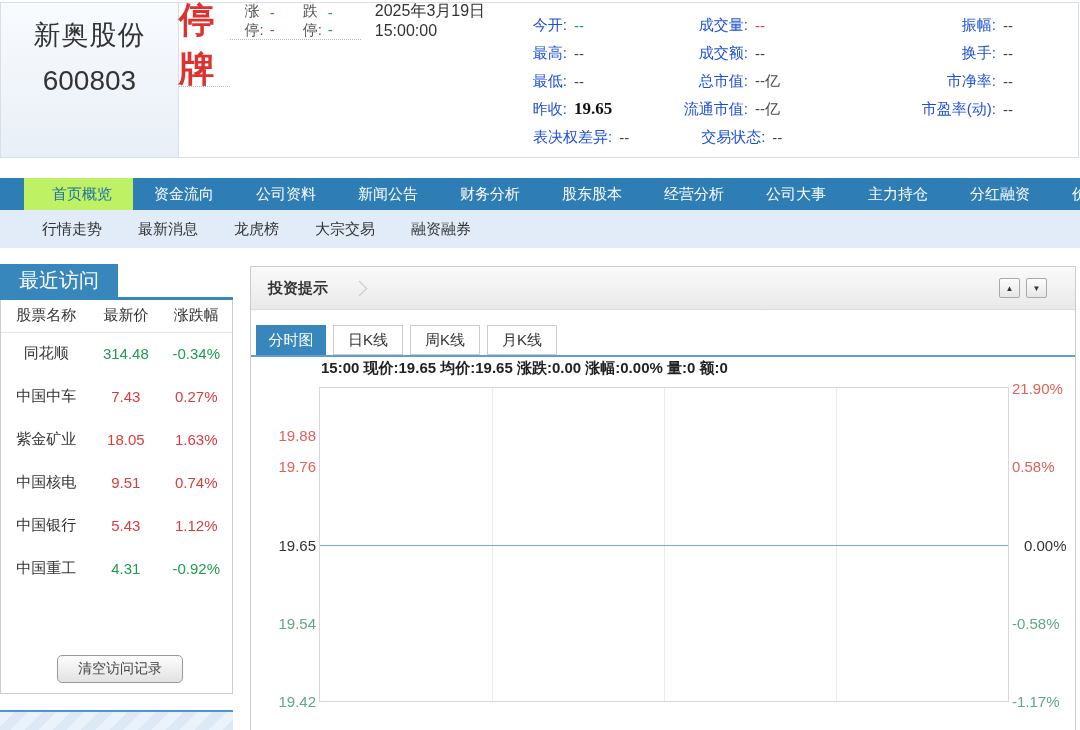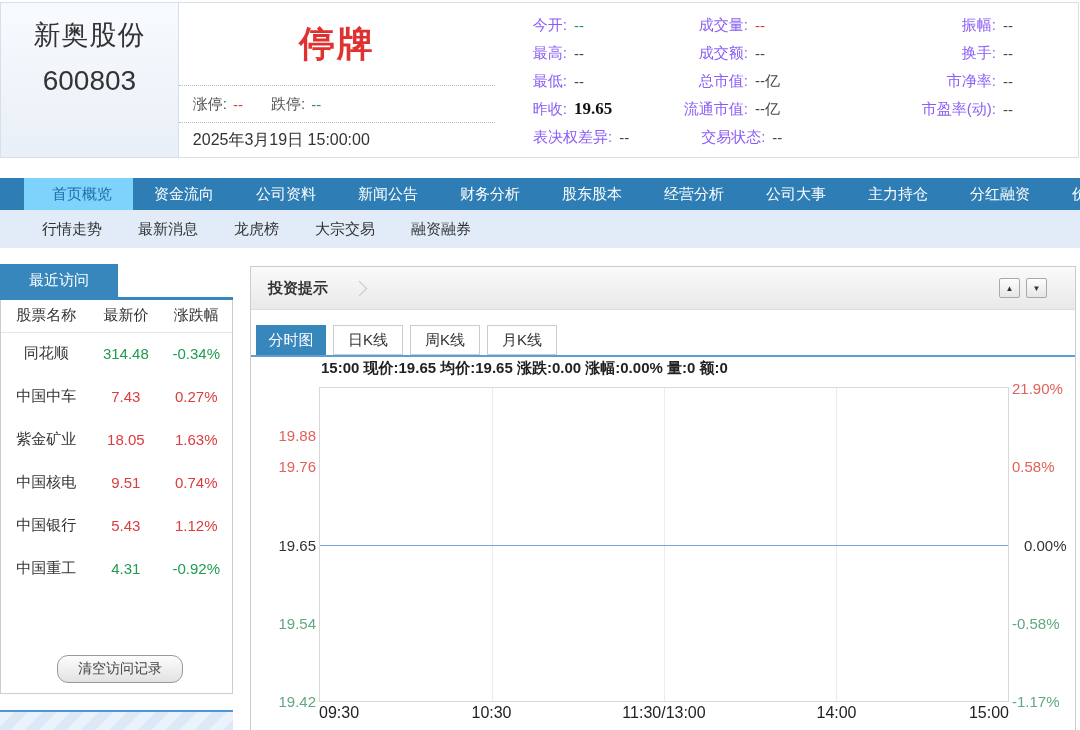--- a/index.html
+++ b/index.html
@@ -18,72 +18,72 @@
     font-family:"Liberation Sans","DejaVu Sans",sans-serif;color:#333;}
 
   
   .quote-header{position:absolute;left:0;top:2px;width:1079px;height:156px;
     border:1px solid var(--panel-border);display:flex;background:#fff;}
   .name-block{width:180px;height:100%;background:linear-gradient(#f8fbfe,#e9eff7);
     border-right:1px solid var(--panel-border);display:flex;flex-direction:column;
     align-items:center;justify-content:flex-start;padding-top:14px;}
   .stock-name{font-size:27px;color:#333;letter-spacing:1px;}
   .stock-code{font-size:28px;color:#333;margin-top:12px;}
-  .status-block{width:320px;height:100%;display:flex;flex-direction:column;}
+  .status-block{width:320px;height:100%;display:flex;flex-direction:row;}
   .status-big{height:84px;display:flex;align-items:center;justify-content:center;
     font-size:36px;font-weight:bold;color:var(--suspend-red);letter-spacing:2px;
     border-bottom:1px dotted #bbb;}
   .limit-row{height:37px;display:flex;align-items:center;padding-left:14px;
     border-bottom:1px dotted #bbb;font-size:15px;color:#555;}
   .limit-row .lv{margin-left:6px;margin-right:28px;}
   .date-row{height:34px;display:flex;align-items:center;padding-left:14px;
     font-size:16px;color:#333;}
   .stats-block{flex:1;padding:8px 0 6px 10px;display:flex;flex-direction:column;
     justify-content:space-between;}
   .stats-row{display:flex;align-items:center;height:28px;font-size:15px;}
   .stat-cell{display:flex;align-items:center;}
   .stats-row:not(.last) .stat-cell:nth-child(1){width:148px;}
   .stats-row:not(.last) .stat-cell:nth-child(2){width:225px;}
   .stats-row:not(.last) .stat-cell:nth-child(3){width:200px;}
   .stats-row:not(.last) .stat-cell:nth-child(1) .stat-label{width:62px;text-align:right;}
   .stats-row:not(.last) .stat-cell:nth-child(2) .stat-label{width:95px;text-align:right;}
   .stats-row:not(.last) .stat-cell:nth-child(3) .stat-label{width:118px;text-align:right;}
   .stats-row.last{padding-left:28px;}
   .stats-row.last .stat-cell{margin-right:72px;}
-  .stat-label{color:#8b5cf6;}
+  .stat-label{color:#1d4ed8;}
   .stat-value{margin-left:7px;color:#444;}
   .tone-green{color:var(--down-green);}
   .tone-red{color:var(--up-red);}
   .tone-bold{color:#111;font-weight:bold;font-family:"Liberation Serif","DejaVu Serif",serif;font-size:17px;}
 
   
   .main-nav{position:absolute;left:0;top:178px;width:1080px;height:32px;
     background:var(--accent-blue);display:flex;align-items:stretch;overflow:hidden;
     padding-left:24px;}
   .nav-item{color:#fff;font-size:15px;line-height:32px;padding:0 21px;cursor:pointer;
     white-space:nowrap;}
-  .nav-item.active{background:#7dd3fc;color:#1e6ea7;height:35px;padding-left:28px;}
+  .nav-item.active{background:#bef264;color:#1e6ea7;height:35px;padding-left:28px;}
   .sub-nav{position:absolute;left:0;top:210px;width:1080px;height:38px;
     background:var(--subnav-bg);display:flex;align-items:center;padding-left:24px;}
   .subnav-item{font-size:15px;color:#333;padding:0 18px;cursor:pointer;white-space:nowrap;}
 
   
   .sidebar{position:absolute;left:0;top:264px;width:233px;}
   .sidebar-tab{width:118px;height:33px;background:var(--tab-blue);color:#fff;
-    font-size:15px;display:flex;align-items:center;justify-content:center;cursor:pointer;}
+    font-size:20px;display:flex;align-items:center;justify-content:center;cursor:pointer;}
   .sidebar-rule{height:3px;background:var(--tab-blue);width:233px;}
   .sidebar-body{width:233px;height:394px;border:1px solid var(--border-gray);border-top:none;
     background:#fff;position:relative;}
   table.visits{width:100%;border-collapse:collapse;font-size:15px;}
   table.visits th{font-weight:normal;color:#333;height:32px;border-bottom:1px solid #e5e5e5;}
   table.visits td{height:43px;text-align:center;}
   td.c-up{color:var(--up-red);}
   td.c-down{color:var(--down-green);}
   .clear-btn{position:absolute;left:56px;bottom:10px;width:126px;height:28px;
-    background:linear-gradient(#fdfdfd,#e2e2e2);border:1px solid #999;border-radius:11px;
+    background:linear-gradient(#fdfdfd,#e2e2e2);border:1px solid #999;border-radius:5px;
     font-size:14px;color:#444;cursor:pointer;
     font-family:"Liberation Sans","DejaVu Sans",sans-serif;text-align:center;}
   .next-module{position:absolute;left:0;top:710px;width:233px;height:24px;
     border-top:2px solid #4E95D9;
     background:repeating-linear-gradient(135deg,#eaf2fb 0 10px,#dde9f6 10px 20px);}
 
   
   .main-panel{position:absolute;left:250px;top:266px;width:826px;height:478px;
     border:1px solid var(--border-gray);background:#fff;}
   .panel-header{height:43px;background:linear-gradient(#fafafa,#e9e9e9);
@@ -318,20 +318,13 @@
         <span class="ytick left t-green" style="top: 100%;">19.42</span>
       </div>
     <div id="yright">
         <span class="ytick right t-red" style="top: 0%;">21.90%</span>
         <span class="ytick right t-red" style="top: 25%;">0.58%</span>
         <span class="ytick right t-dark" style="top: 50%; margin-left: 12px;">0.00%</span>
         <span class="ytick right t-green" style="top: 75%;">-0.58%</span>
         <span class="ytick right t-green" style="top: 100%;">-1.17%</span>
       </div>
   </div>
-  <div class="xaxis" id="xaxis">
-      <span class="xtick first">09:30</span>
-      <span class="xtick" style="left: 25%;">10:30</span>
-      <span class="xtick" style="left: 50%;">11:30/13:00</span>
-      <span class="xtick" style="left: 75%;">14:00</span>
-      <span class="xtick last">15:00</span>
-    </div>
 </div>
 
 </body></html>

